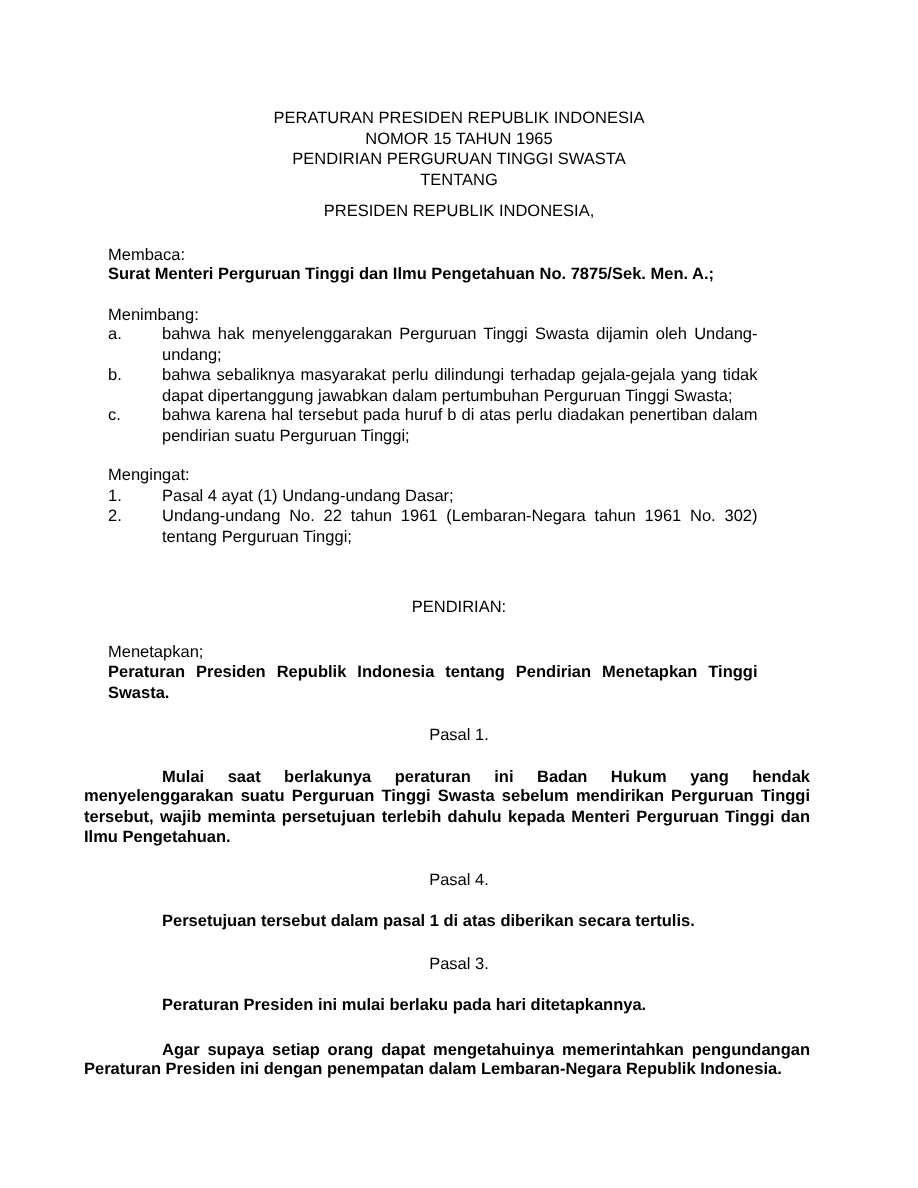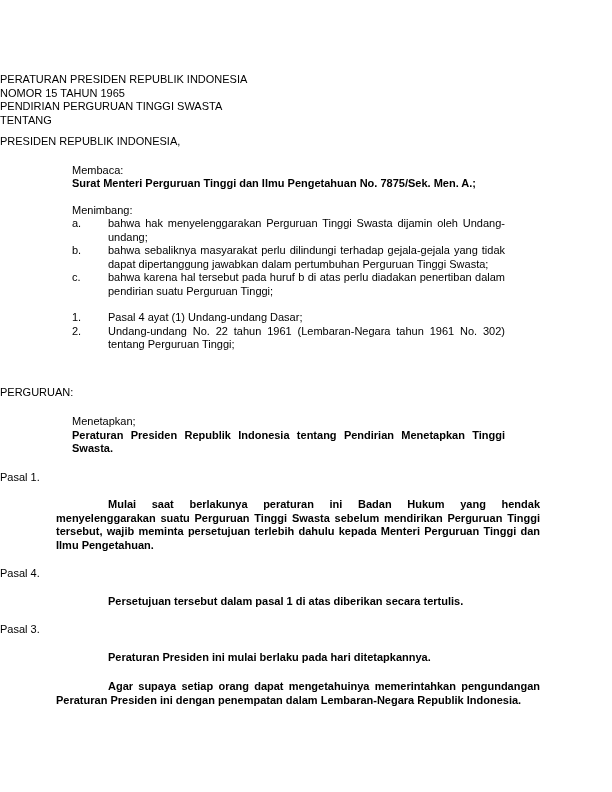--- a/index.html
+++ b/index.html
@@ -9,21 +9,21 @@
     height: 792px;
     background: #ffffff;
     color: #000000;
     font-family: "Liberation Sans", "DejaVu Sans", sans-serif;
     font-size: 11px;
     line-height: 13.5px;
     box-sizing: border-box;
     padding-top: 73px;
     overflow: hidden;
   }
-  .center { text-align: left; }
+  .center { text-align: center; }
   .preamble { margin-left: 72px; margin-right: 107px; }
   .wide { margin-left: 56px; margin-right: 72px; }
   .just { text-align: justify; font-weight: bold; }
   .indent { text-indent: 52px; }
   .hang { display: grid; grid-template-columns: 36px 1fr; }
   .hang .item-text { text-align: justify; }
 
   .salutation   { margin-top: 8px; }
   .sec-membaca  { margin-top: 15px; }
   .sec-menimbang{ margin-top: 13px; }
@@ -63,31 +63,32 @@
       <span class="marker">b.</span>
       <span class="item-text">bahwa sebaliknya masyarakat perlu dilindungi terhadap gejala-gejala yang tidak dapat dipertanggung jawabkan dalam pertumbuhan Perguruan Tinggi Swasta;</span>
     </div>
     <div class="hang">
       <span class="marker">c.</span>
       <span class="item-text">bahwa karena hal tersebut pada huruf b di atas perlu diadakan penertiban dalam pendirian suatu Perguruan Tinggi;</span>
     </div>
   </div>
 
   <div class="preamble sec-mengingat">
+    <div>Mengingat:</div>
     <div class="hang">
       <span class="marker">1.</span>
       <span class="item-text">Pasal 4 ayat (1) Undang-undang Dasar;</span>
     </div>
     <div class="hang">
       <span class="marker">2.</span>
       <span class="item-text">Undang-undang No. 22 tahun 1961 (Lembaran-Negara tahun 1961 No. 302) tentang Perguruan Tinggi;</span>
     </div>
   </div>
 
-  <div class="center memutuskan">PERGURUAN:</div>
+  <div class="center memutuskan">PENDIRIAN:</div>
 
   <div class="preamble sec-menetapkan">
     <div>Menetapkan;</div>
     <div class="just">Peraturan Presiden Republik Indonesia tentang Pendirian Menetapkan Tinggi Swasta.</div>
   </div>
 
   <div class="center pasal-heading">Pasal 1.</div>
   <div class="wide just indent pasal-body">Mulai saat berlakunya peraturan ini Badan Hukum yang hendak menyelenggarakan suatu Perguruan Tinggi Swasta sebelum mendirikan Perguruan Tinggi tersebut, wajib meminta persetujuan terlebih dahulu kepada Menteri Perguruan Tinggi dan Ilmu Pengetahuan.</div>
 
   <div class="center pasal-heading">Pasal 4.</div>

